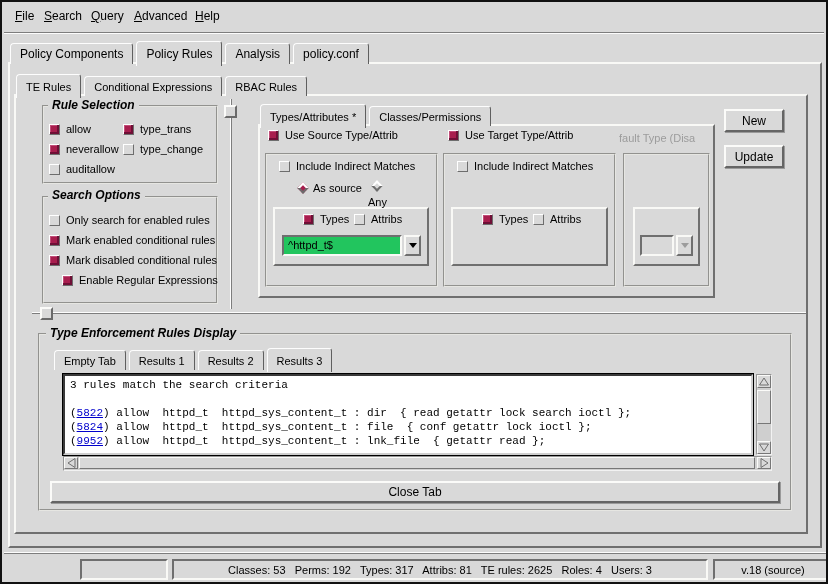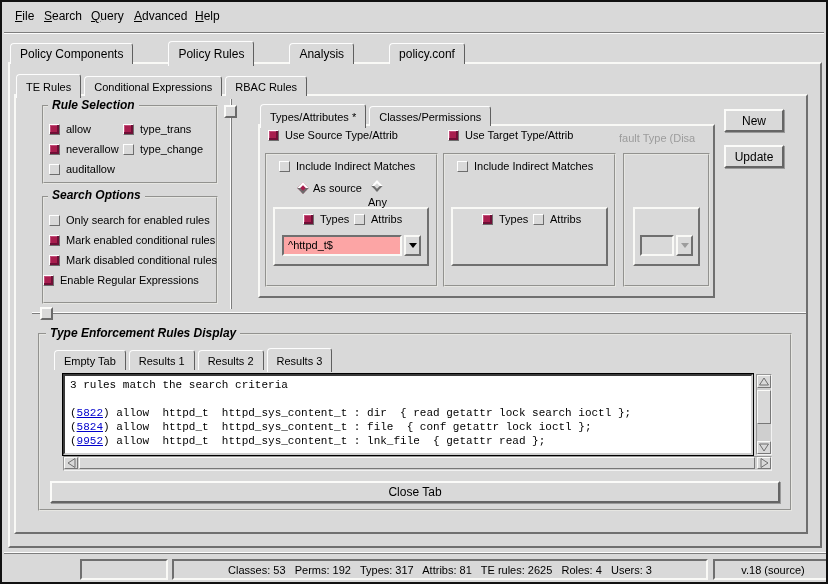--- a/index.html
+++ b/index.html
@@ -47,21 +47,21 @@
     border:1px solid; border-color:#ffffff #6d6d6d #6d6d6d #ffffff; }
   .cb.on { background:#a81e4e;
     box-shadow: inset -2px -2px 0 #6f0f36, inset 1px 1px 0 #c24e79; }
   .radio { width:8px; height:8px; flex:none; transform:rotate(45deg);
     background:#d9d9d9; border:2px solid;
     border-color:#ffffff #6d6d6d #6d6d6d #ffffff; }
   .radio.on { background:#a81e4e; }
   .dis { color:#9c9c9c; }
   
   .combo { position:absolute; display:flex; height:21px; z-index:3; }
-  .combo .field { flex:1; background:#fca5a5; font-size:11px; padding:2px 4px;
+  .combo .field { flex:1; background:#22c55e; font-size:11px; padding:2px 4px;
     border:2px solid; border-color:#6f6f6f #f9f9f6 #f9f9f6 #6f6f6f;
     white-space:nowrap; overflow:hidden; }
   .combo .arrow-btn { width:17px; margin-left:2px; background:#d9d9d9;
     border:2px solid; border-color:#f9f9f6 #6f6f6f #6f6f6f #f9f9f6;
     display:flex; align-items:center; justify-content:center; }
   .tri-down { width:0; height:0; border-left:4px solid transparent;
     border-right:4px solid transparent; border-top:5px solid #000; }
   .combo.disabled .field { background:#d9d9d9; }
   .combo.disabled .tri-down { border-top-color:#9c9c9c; }
   
@@ -106,21 +106,21 @@
 
   <div>
     <span class="menu-item" style="left:13px">File</span>
     <span class="menu-item" style="left:42px">Search</span>
     <span class="menu-item" style="left:89px">Query</span>
     <span class="menu-item" style="left:132px">Advanced</span>
     <span class="menu-item" style="left:193px">Help</span>
   </div>
   <div class="menu-sep"></div>
 
-  <div class="tabrow" style="left:8px; top:35px; height:27px;gap:32px;">
+  <div class="tabrow" style="left:8px; top:35px; height:27px;">
     <div class="tab">Policy Components</div>
     <div class="tab sel">Policy Rules</div>
     <div class="tab">Analysis</div>
     <div class="tab">policy.conf</div>
   </div>
   <div class="page" style="left:6px; top:60px; width:814px; height:486px;"></div>
 
   <div class="tabrow" style="left:14px; top:68px; height:26px;">
     <div class="tab sm sel">TE Rules</div>
     <div class="tab sm">Conditional Expressions</div>
@@ -158,21 +158,21 @@
     <span>Only search for enabled rules</span>
   </div>
   <div class="cbrow" style="left:47px; top:232px;">
     <span class="cb on"></span>
     <span>Mark enabled conditional rules</span>
   </div>
   <div class="cbrow" style="left:47px; top:252px;">
     <span class="cb on"></span>
     <span>Mark disabled conditional rules</span>
   </div>
-  <div class="cbrow" style="left:41px; top:272px;">
+  <div class="cbrow" style="left:60px; top:272px;">
     <span class="cb on"></span>
     <span>Enable Regular Expressions</span>
   </div>
 
   <div class="sash-v" style="left:228px; top:97px; height:210px;"></div>
   <div class="sash-handle" style="left:222px; top:103px;"></div>
 
   <div class="tabrow" style="left:258px; top:98px; height:26px;">
     <div class="tab sm sel">Types/Attributes *</div>
     <div class="tab sm">Classes/Permissions</div>

